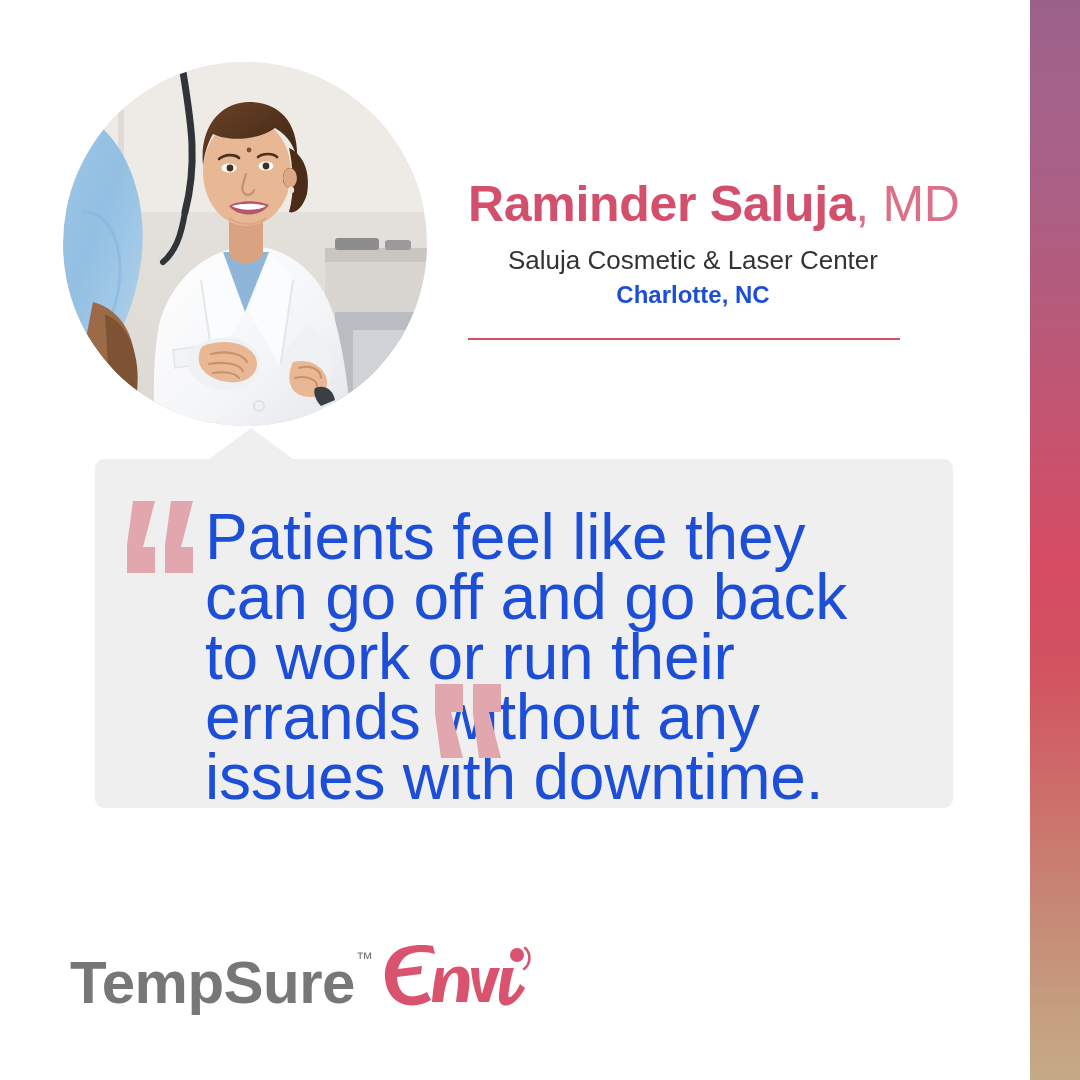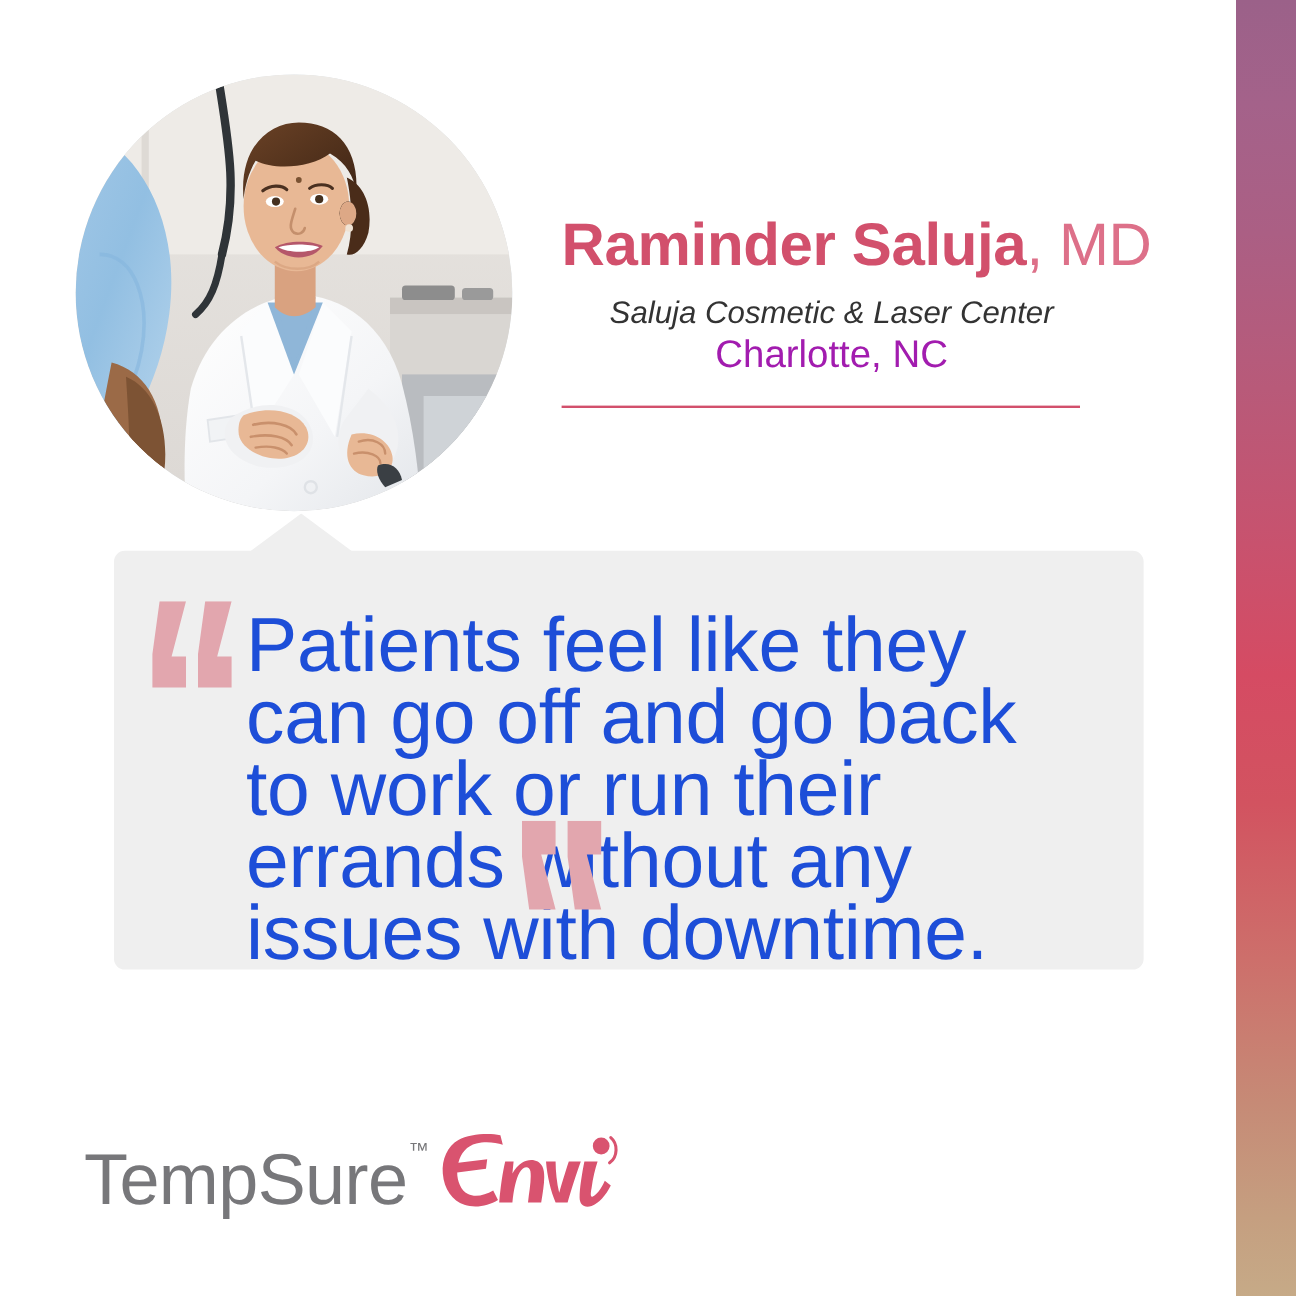--- a/index.html
+++ b/index.html
@@ -83,29 +83,29 @@
     font-weight: bold;
   }
   .doctor-credential {
     color: #dd7089;
     font-weight: normal;
   }
   .practice-name {
     margin-top: 10px;
     font-size: 26px;
     line-height: 34px;
-    font-style: italic;
     color: #333333;
     white-space: nowrap;
   }
   .practice-location {
-    font-size: 32px;
+    font-size: 24px;
     line-height: 34px;
-    color: #a21caf;
+    color: #1d4ed8;
     margin-top: 1px;
+    font-weight: bold;
   }
   .name-rule {
     margin-top: 26px;
     width: 432px;
     height: 2px;
     background: #d2506c;
   }
 
   
   .quote-card {
@@ -150,21 +150,21 @@
     left: 70px;
     top: 938px;
     height: 76px;
     display: flex;
     align-items: flex-end;
   }
   .logo-tempsure {
     font-size: 60px;
     line-height: 62px;
     color: #77777a;
-    font-weight: 400;
+    font-weight: 700;
     letter-spacing: -0.5px;
   }
   .logo-tm {
     font-size: 17px;
     line-height: 17px;
     color: #77777a;
     font-weight: 300;
     align-self: flex-start;
     margin-top: 12px;
     margin-left: 1px;

